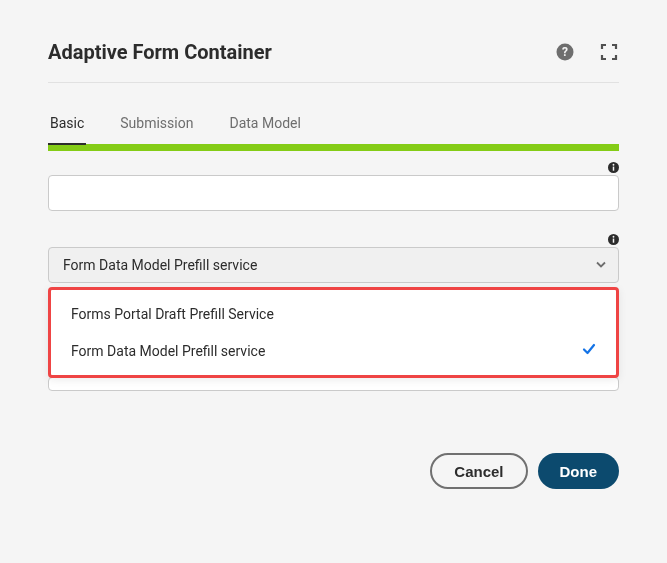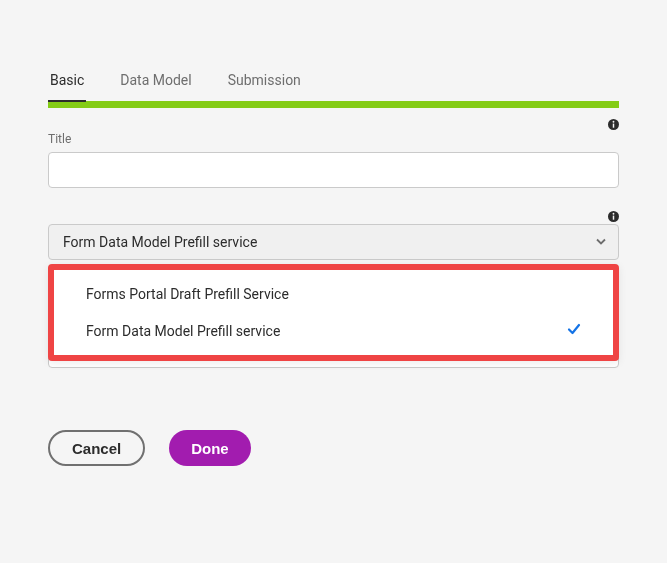--- a/index.html
+++ b/index.html
@@ -126,24 +126,24 @@
       transform: translateY(-50%);
       pointer-events: none;
       color: #6e6e6e;
     }
     .dropdown {
       position: absolute;
       top: 40px;
       left: 0;
       right: 0;
       background: #fff;
-      border: 6px solid #ef4444;
+      border: 3px solid #ef4444;
       border-radius: 4px;
       box-shadow: 0 2px 8px rgba(0,0,0,0.08);
-      padding: 6px 18px;
+      padding: 6px 6px;
     }
     .dropdown-option {
       padding: 10px 14px;
       font-size: 14px;
       color: #2c2c2c;
       cursor: pointer;
       display: flex;
       justify-content: space-between;
       align-items: center;
     }
@@ -152,72 +152,88 @@
     }
     .role-block {
       margin-top: 94px;
       border: 1px solid #cacaca;
       border-radius: 4px;
       background: #fff;
       height: 14px;
     }
     .footer {
       display: flex;
-      gap: 24px;
+      justify-content: flex-end;
+      gap: 10px;
       margin-top: 62px;
     }
     .btn {
       height: 36px;
       border-radius: 18px;
       padding: 0 22px;
       font-size: 15px;
       font-weight: 700;
       cursor: pointer;
       border: none;
       display: flex;
       align-items: center;
       justify-content: center;
     }
     .btn-secondary {
       background: transparent;
       border: 2px solid #707070;
       color: #2c2c2c;
     }
     .btn-primary {
-      background: #a21caf;
+      background: #0c4a6e;
       color: #fff;
     }
     .second-field {
       margin-top: 22px;
     }
   </style>
 </head>
 <body>
 
 <div class="dialog">
 
+  <div class="header">
+    <h1 class="title">Adaptive Form Container</h1>
+    <div class="header-icons">
+      <span class="icon-btn">
+        <svg width="18" height="18" viewBox="0 0 18 18" fill="currentColor">
+            <circle cx="9" cy="9" r="8.5" fill="#6e6e6e"></circle>
+            <text x="9" y="13" text-anchor="middle" font-size="12" font-weight="bold" fill="#f5f5f5">?</text>
+          </svg>
+      </span>
+      <span class="icon-btn">
+        <svg width="18" height="18" viewBox="0 0 18 18" fill="none" stroke="#505050" stroke-width="2.2">
+            <path d="M2 6 L2 2 L6 2 M12 2 L16 2 L16 6 M16 12 L16 16 L12 16 M6 16 L2 16 L2 12"></path>
+          </svg>
+      </span>
+    </div>
+  </div>
 
   <div class="tabs">
     <div class="tab active">Basic</div>
+    <div class="tab">Submission</div>
     <div class="tab">Data Model</div>
-    <div class="tab">Submission</div>
   </div>
 
   <div class="field-group">
     <div class="field-label-row">
       <div></div>
       <span class="info-icon-small">
         <svg width="11" height="11" viewBox="0 0 12 12" fill="#2c2c2c">
             <circle cx="6" cy="6" r="6"></circle>
             <rect x="5.2" y="5" width="1.6" height="4.5" fill="#f5f5f5"></rect>
             <circle cx="6" cy="3" r="1" fill="#f5f5f5"></circle>
           </svg>
       </span>
     </div>
-    <label class="field-label">Title</label>
     <input type="text" class="text-input" value="" style="">
   </div>
 
   <div class="field-group second-field">
     <div class="field-label-row">
       <div></div>
       <span class="info-icon-small">
         <svg width="11" height="11" viewBox="0 0 12 12" fill="#2c2c2c">
             <circle cx="6" cy="6" r="6"></circle>
             <rect x="5.2" y="5" width="1.6" height="4.5" fill="#f5f5f5"></rect>

